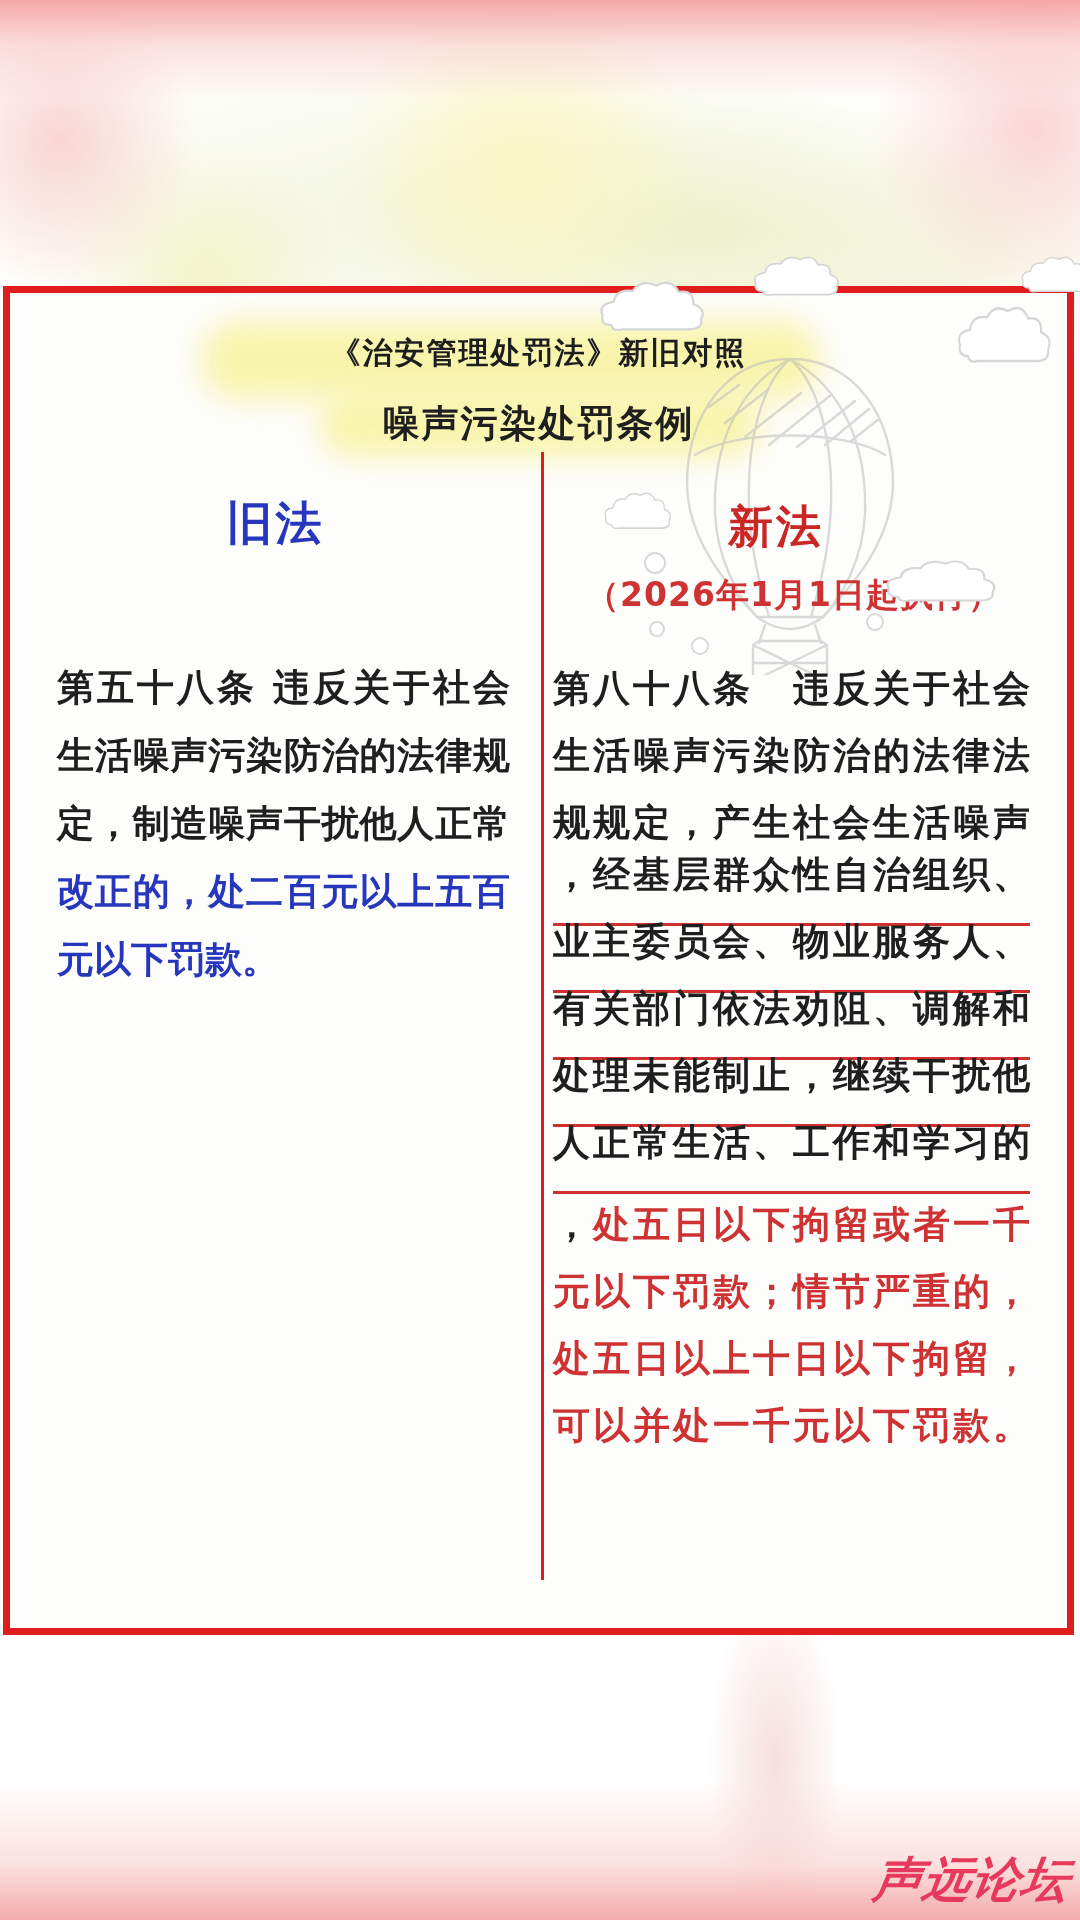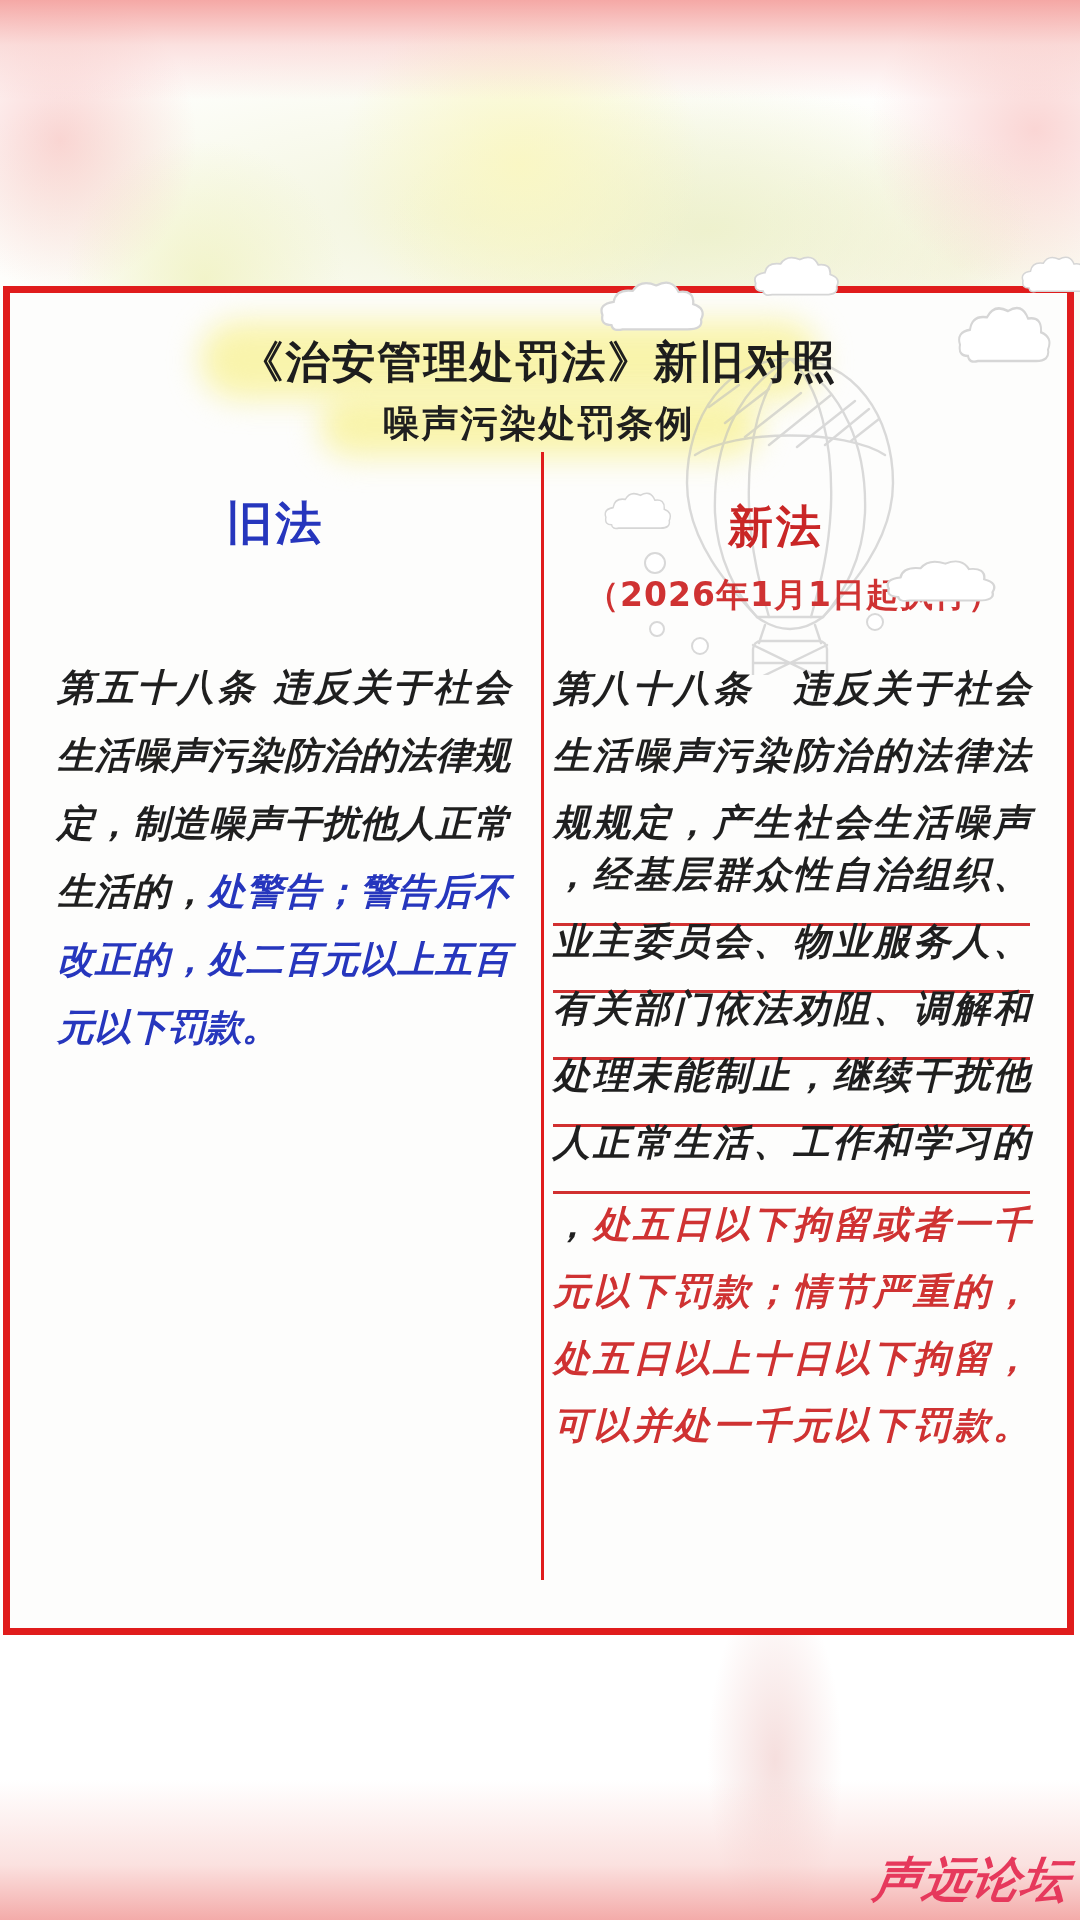--- a/index.html
+++ b/index.html
@@ -34,21 +34,21 @@
   .card{
     position:absolute;left:3px;top:286px;width:1057px;height:1335px;
     border:7px solid var(--c-border,#e01c1c);
     background:#fdfdfc;z-index:2;
   }
   .hl{position:absolute;background:rgba(248,243,163,.9);filter:blur(15px);border-radius:48px;z-index:1;}
   .hl-1{left:190px;top:28px;width:620px;height:78px;}
   .hl-2{left:310px;top:100px;width:440px;height:64px;}
   .page-title{
     position:absolute;left:0;top:40px;width:100%;text-align:center;z-index:3;
-    font-size:44px;font-weight:bold;color:#1d1d1d;letter-spacing:2px;
+    font-size:30px;font-weight:bold;color:#1d1d1d;letter-spacing:2px;
   }
   .page-subtitle{
     position:absolute;left:0;top:106px;width:100%;text-align:center;z-index:3;
     font-size:37px;font-weight:bold;color:#1f1f1f;letter-spacing:2px;
   }
   .divider{
     position:absolute;left:531px;top:159px;width:3px;height:1128px;
     background:var(--c-border,#cc1f1f);z-index:3;
   }
   .col-header{position:absolute;text-align:center;font-weight:bold;z-index:3;}
@@ -62,21 +62,20 @@
   .law-col{position:absolute;z-index:3;}
   .old-col{left:47px;top:361px;width:453px;}
   .new-col{left:543px;top:363px;width:477px;}
   .law-line{height:67px;display:flex;align-items:center;}
   .old-col .law-line{height:68px;}
   .law-line-inner{
     display:inline-block;width:100%;
     font-size:37px;font-weight:bold;line-height:1.1;
     text-align:justify;text-align-last:justify;text-justify:inter-character;
     white-space:nowrap;
-    font-style:italic;
   }
   .law-line-inner.no-justify{text-align-last:left;}
   .law-line-inner.underlined{
     border-bottom:3px solid var(--c-underline,#d13030);
     padding-bottom:27px;
   }
   .seg-black{color:#1f1f1f;}
   .seg-blue{color:var(--c-blue,#2636bd);}
   .seg-red{color:var(--c-red,#cf3232);}
   
@@ -126,23 +125,20 @@
 
   <div class="law-col old-col">
       <div class="law-line">
         <span class="law-line-inner"><span class="seg-black">第五十八条 违反关于社会</span></span>
       </div>
       <div class="law-line">
         <span class="law-line-inner"><span class="seg-black">生活噪声污染防治的法律规</span></span>
       </div>
       <div class="law-line">
         <span class="law-line-inner"><span class="seg-black">定，制造噪声干扰他人正常</span></span>
-      </div>
-      <div class="law-line">
-        <span class="law-line-inner"><span class="seg-black">生活的，</span><span class="seg-blue">处警告；警告后不</span></span>
       </div>
       <div class="law-line">
         <span class="law-line-inner"><span class="seg-blue">改正的，处二百元以上五百</span></span>
       </div>
       <div class="law-line">
         <span class="law-line-inner no-justify"><span class="seg-blue">元以下罚款。</span></span>
       </div>
     </div>
   <div class="law-col new-col">
       <div class="law-line">

